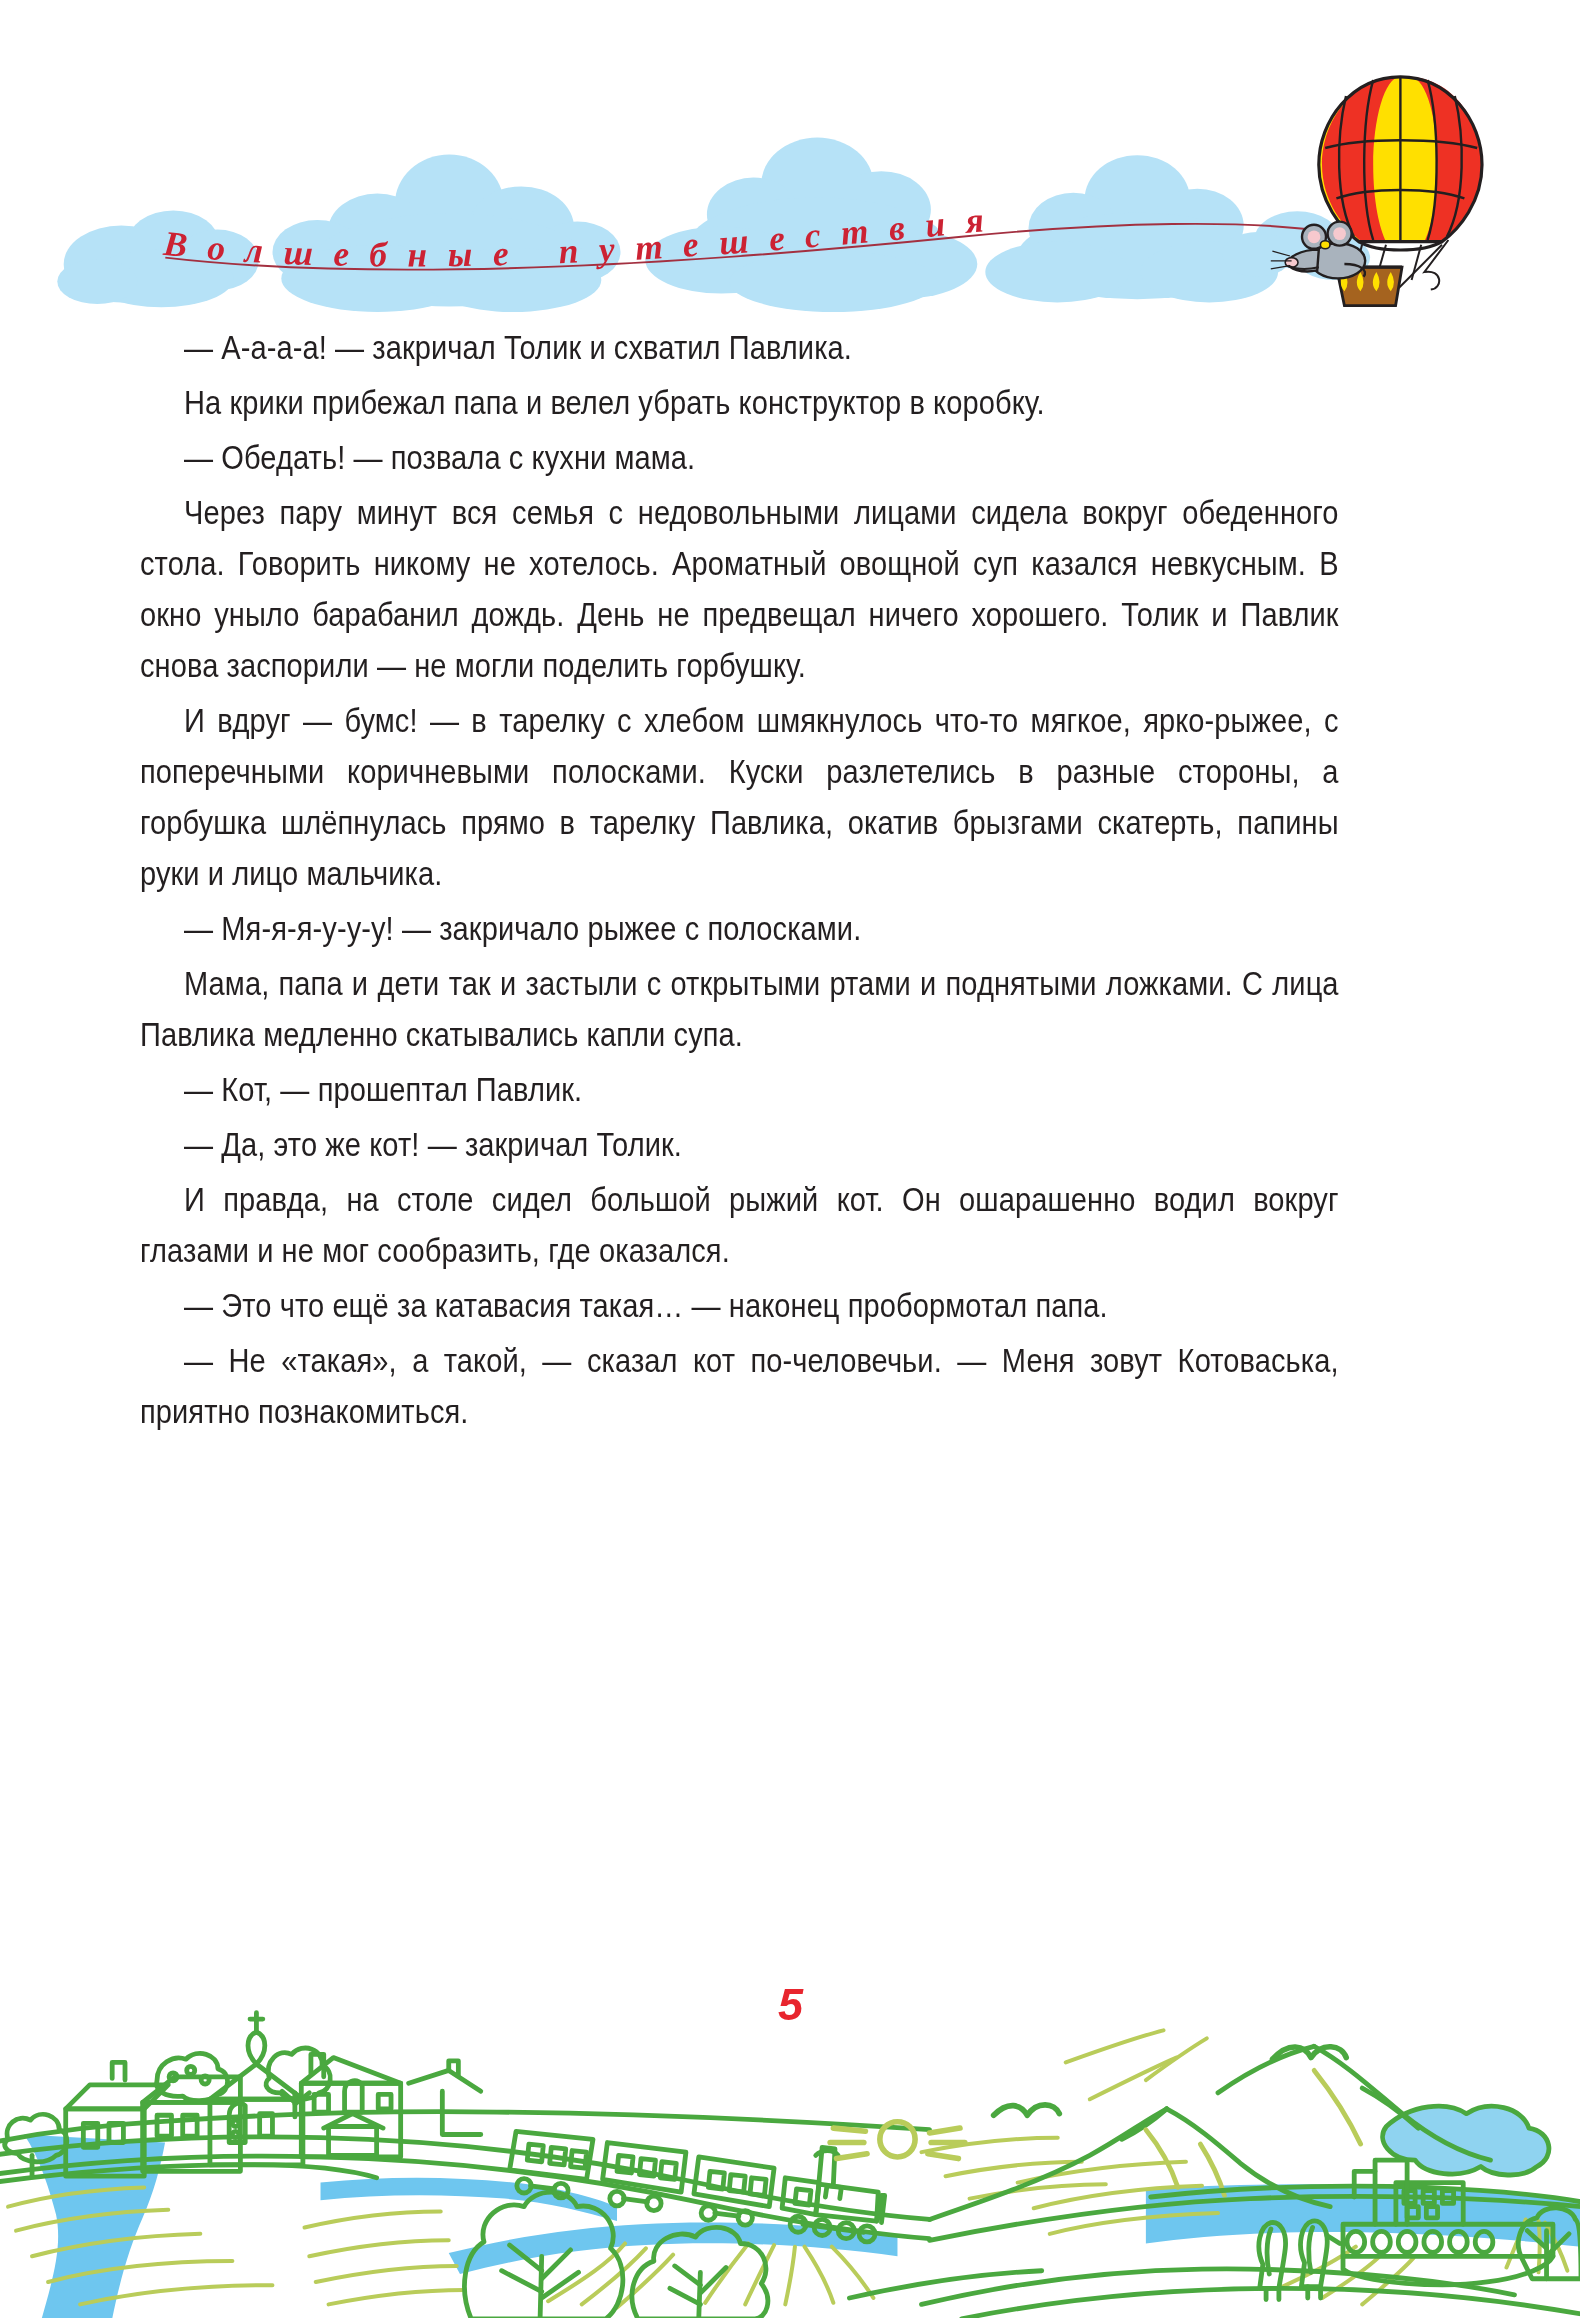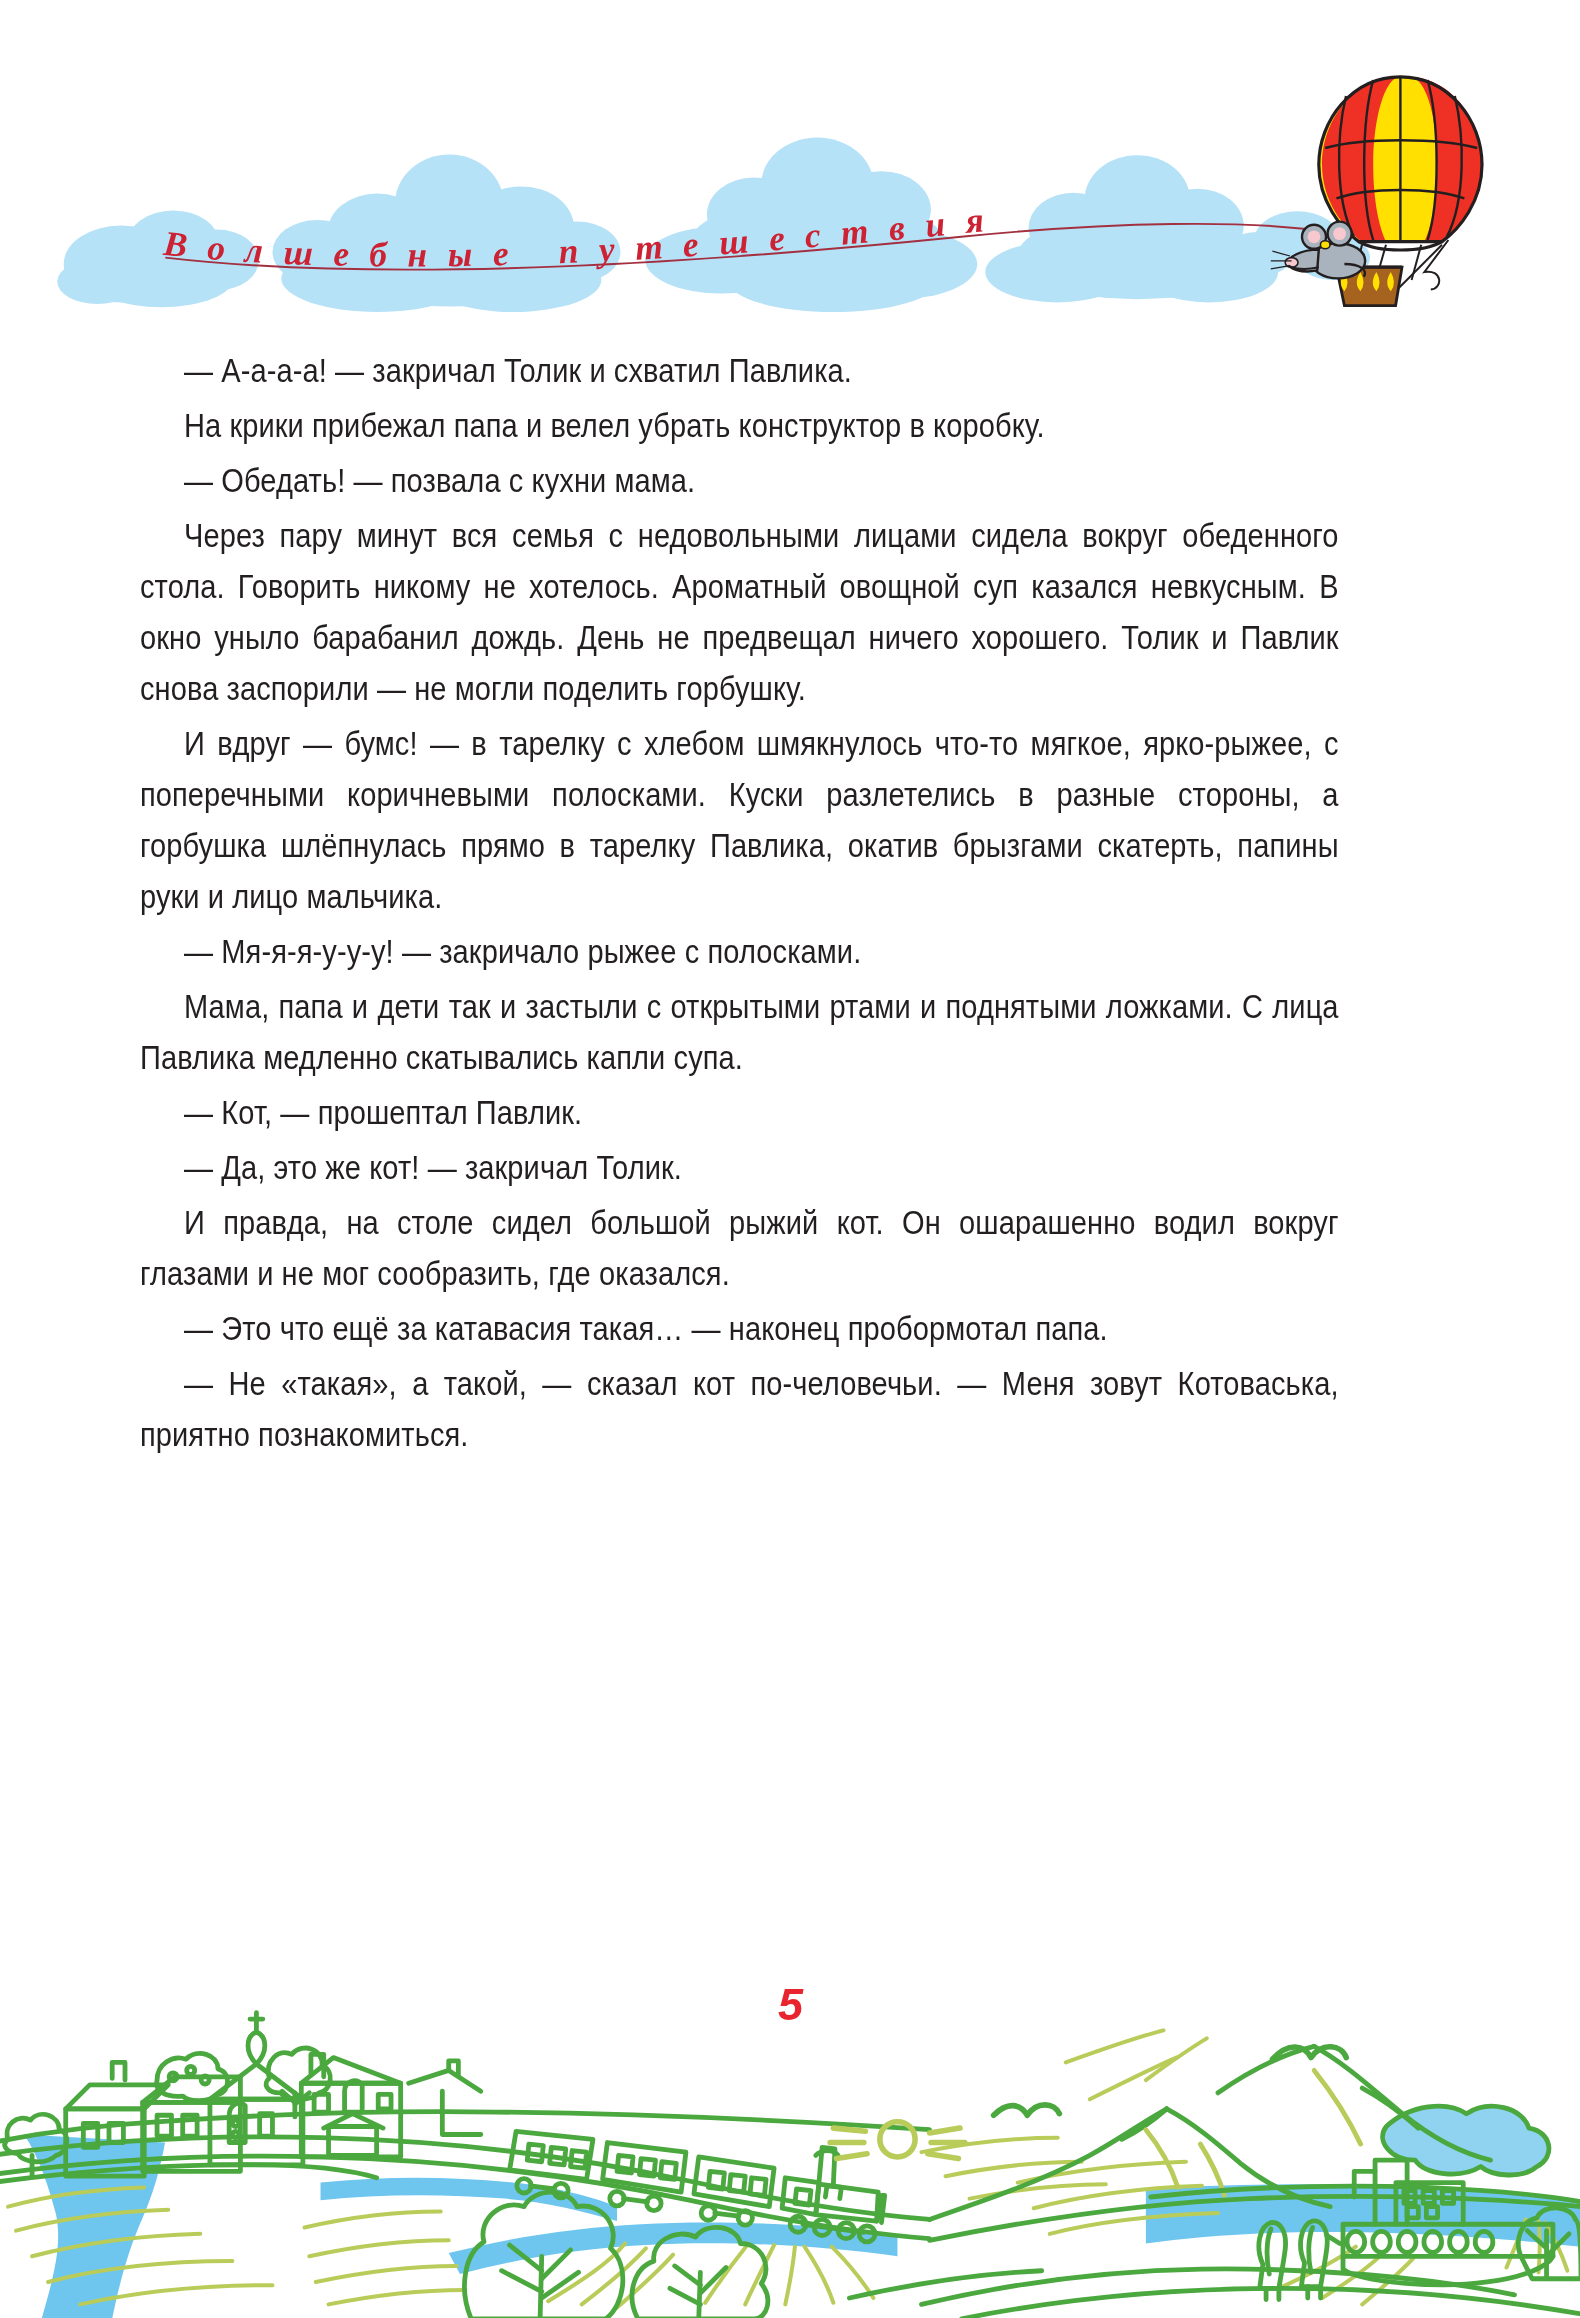--- a/index.html
+++ b/index.html
@@ -14,21 +14,21 @@
   #header-band {
     position:absolute; left:0; top:0; width:1581px; height:320px;
   }
   #header-clouds { position:absolute; left:0; top:0; }
   #header-title-svg { position:absolute; left:0; top:0; }
   #balloon-art { position:absolute; left:1242px; top:24px; }
 
   
   #story-body {
     position:absolute;
-    left:140px; top:345px;
+    left:140px; top:322px;
     width:1199px;
   }
   .para {
     font-family:"Liberation Sans Narrow","Liberation Sans", sans-serif;
     font-size:33px;
     line-height:51px;
     color:#231f20;
     text-align:justify;
     text-indent:50px;
     margin:0 0 4px 0;

